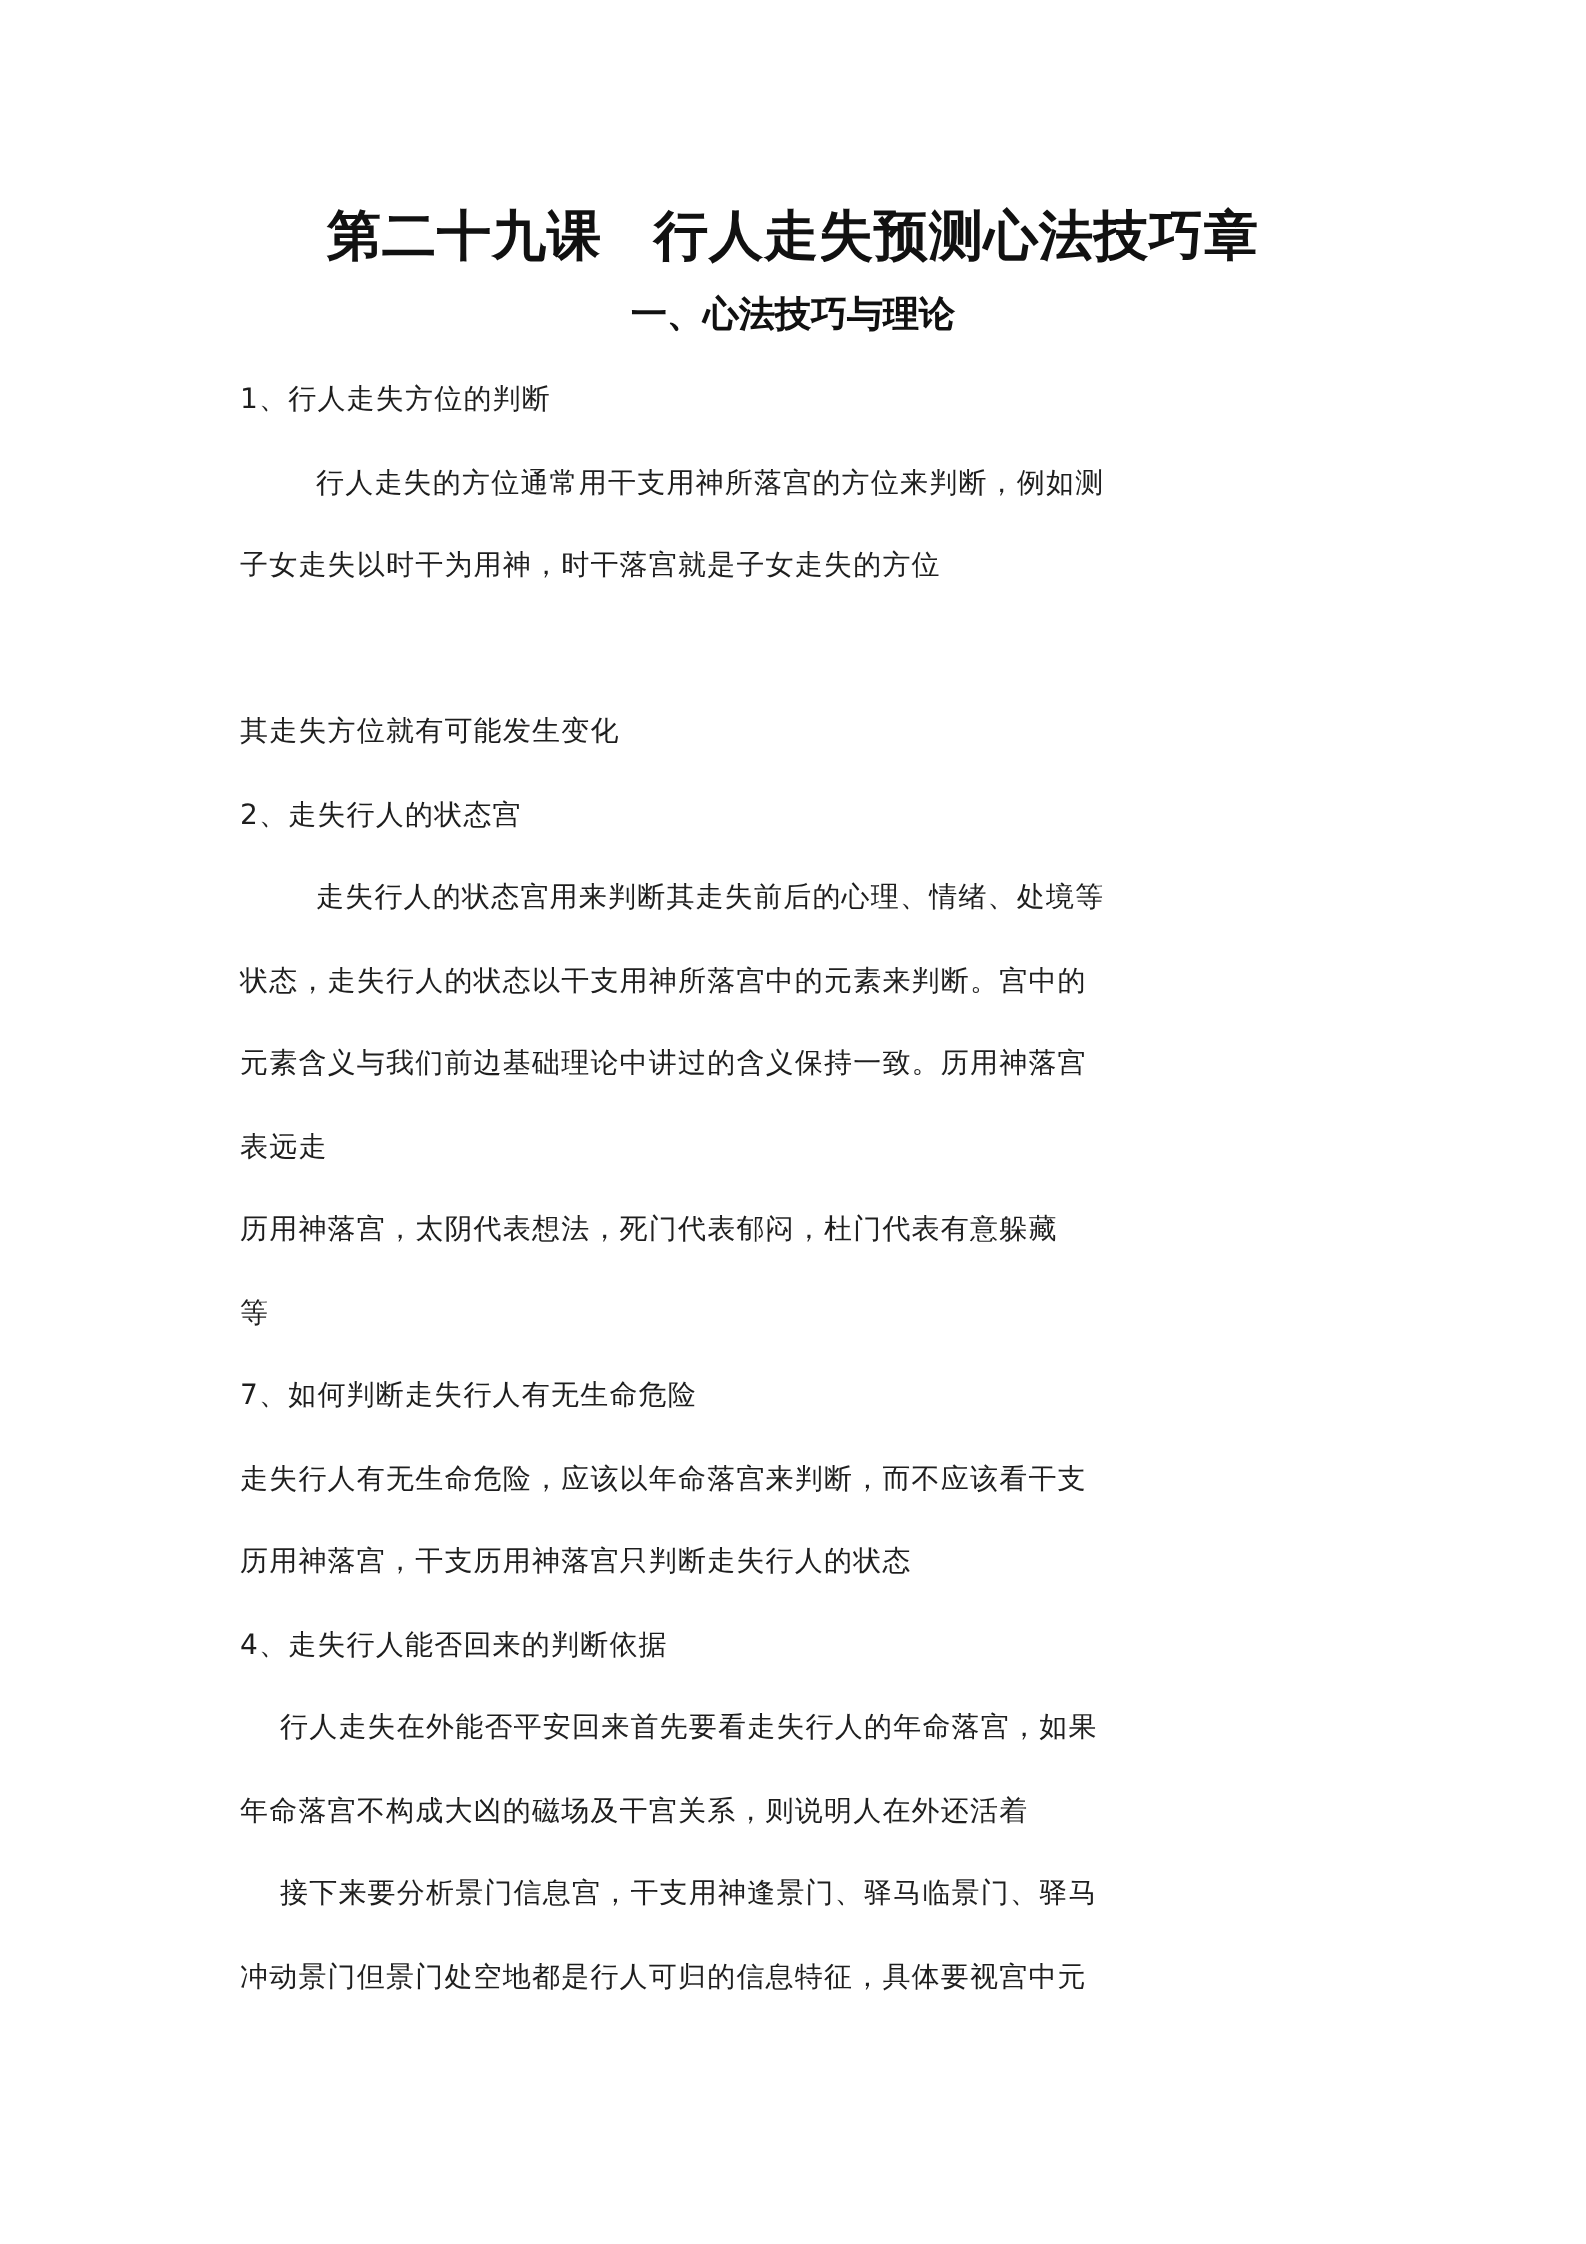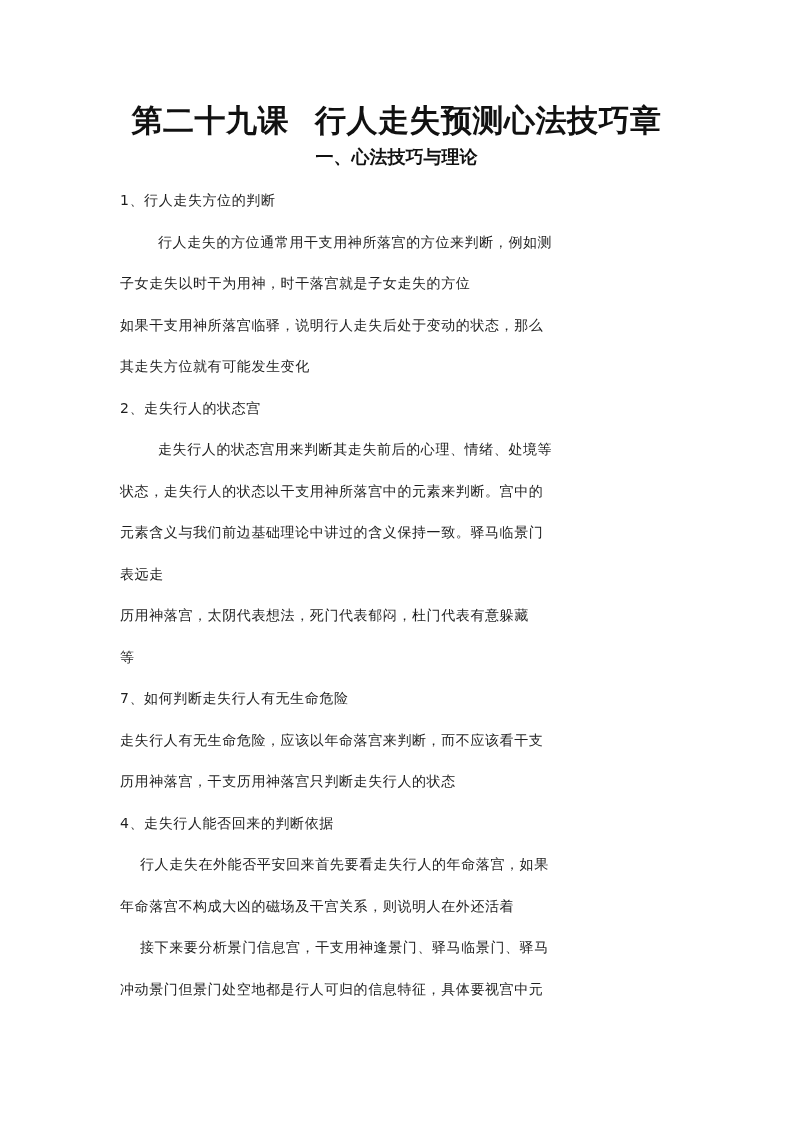--- a/index.html
+++ b/index.html
@@ -25,21 +25,21 @@
       position: absolute;
       left: 0;
       width: 793px;
       text-align: center;
       font-weight: bold;
       color: #111;
       white-space: nowrap;
     }
     .title-main {
       top: 100px;
-      font-size: 31px;
+      font-size: 27px;
       letter-spacing: 0.5px;
       text-align: center;
     }
     .title-main .gap { display: inline-block; width: 26px; }
     .title-sub {
       top: 145px;
       font-size: 18px;
     }
     .line {
       position: absolute;
@@ -60,27 +60,26 @@
 
   <div class="title title-main">
     <span>第二十九课</span><span class="gap"></span><span>行人走失预测心法技巧章</span>
   </div>
 
   <div class="title title-sub">一、心法技巧与理论</div>
 
   <div class="line" style="top:189px">1、行人走失方位的判断</div>
   <div class="line" style="top:272px">子女走失以时干为用神，时干落宫就是子女走失的方位</div>
   <div class="line indent-2" style="top:231px">行人走失的方位通常用干支用神所落宫的方位来判断，例如测</div>
-  <div class="line" style="top:314px">如果干支用神所落宫临驿，说明行人走失后处于变动的状态，那么</div>
   <div class="line" style="top:355px">其走失方位就有可能发生变化</div>
 
   <div class="line" style="top:397px">2、走失行人的状态宫</div>
   <div class="line indent-2" style="top:438px">走失行人的状态宫用来判断其走失前后的心理、情绪、处境等</div>
   <div class="line" style="top:480px">状态，走失行人的状态以干支用神所落宫中的元素来判断。宫中的</div>
-  <div class="line" style="top:521px">元素含义与我们前边基础理论中讲过的含义保持一致。驿马临景门</div>
+  <div class="line" style="top:521px">元素含义与我们前边基础理论中讲过的含义保持一致。历用神落宫</div>
   <div class="line" style="top:563px">表远走</div>
   <div class="line" style="top:604px">历用神落宫，太阴代表想法，死门代表郁闷，杜门代表有意躲藏</div>
   <div class="line" style="top:646px">等</div>
 
   <div class="line" style="top:687px">7、如何判断走失行人有无生命危险</div>
   <div class="line" style="top:729px">走失行人有无生命危险，应该以年命落宫来判断，而不应该看干支</div>
   <div class="line" style="top:770px">历用神落宫，干支历用神落宫只判断走失行人的状态</div>
 
   <div class="line" style="top:812px">4、走失行人能否回来的判断依据</div>
   <div class="line indent-15" style="top:853px">行人走失在外能否平安回来首先要看走失行人的年命落宫，如果</div>

